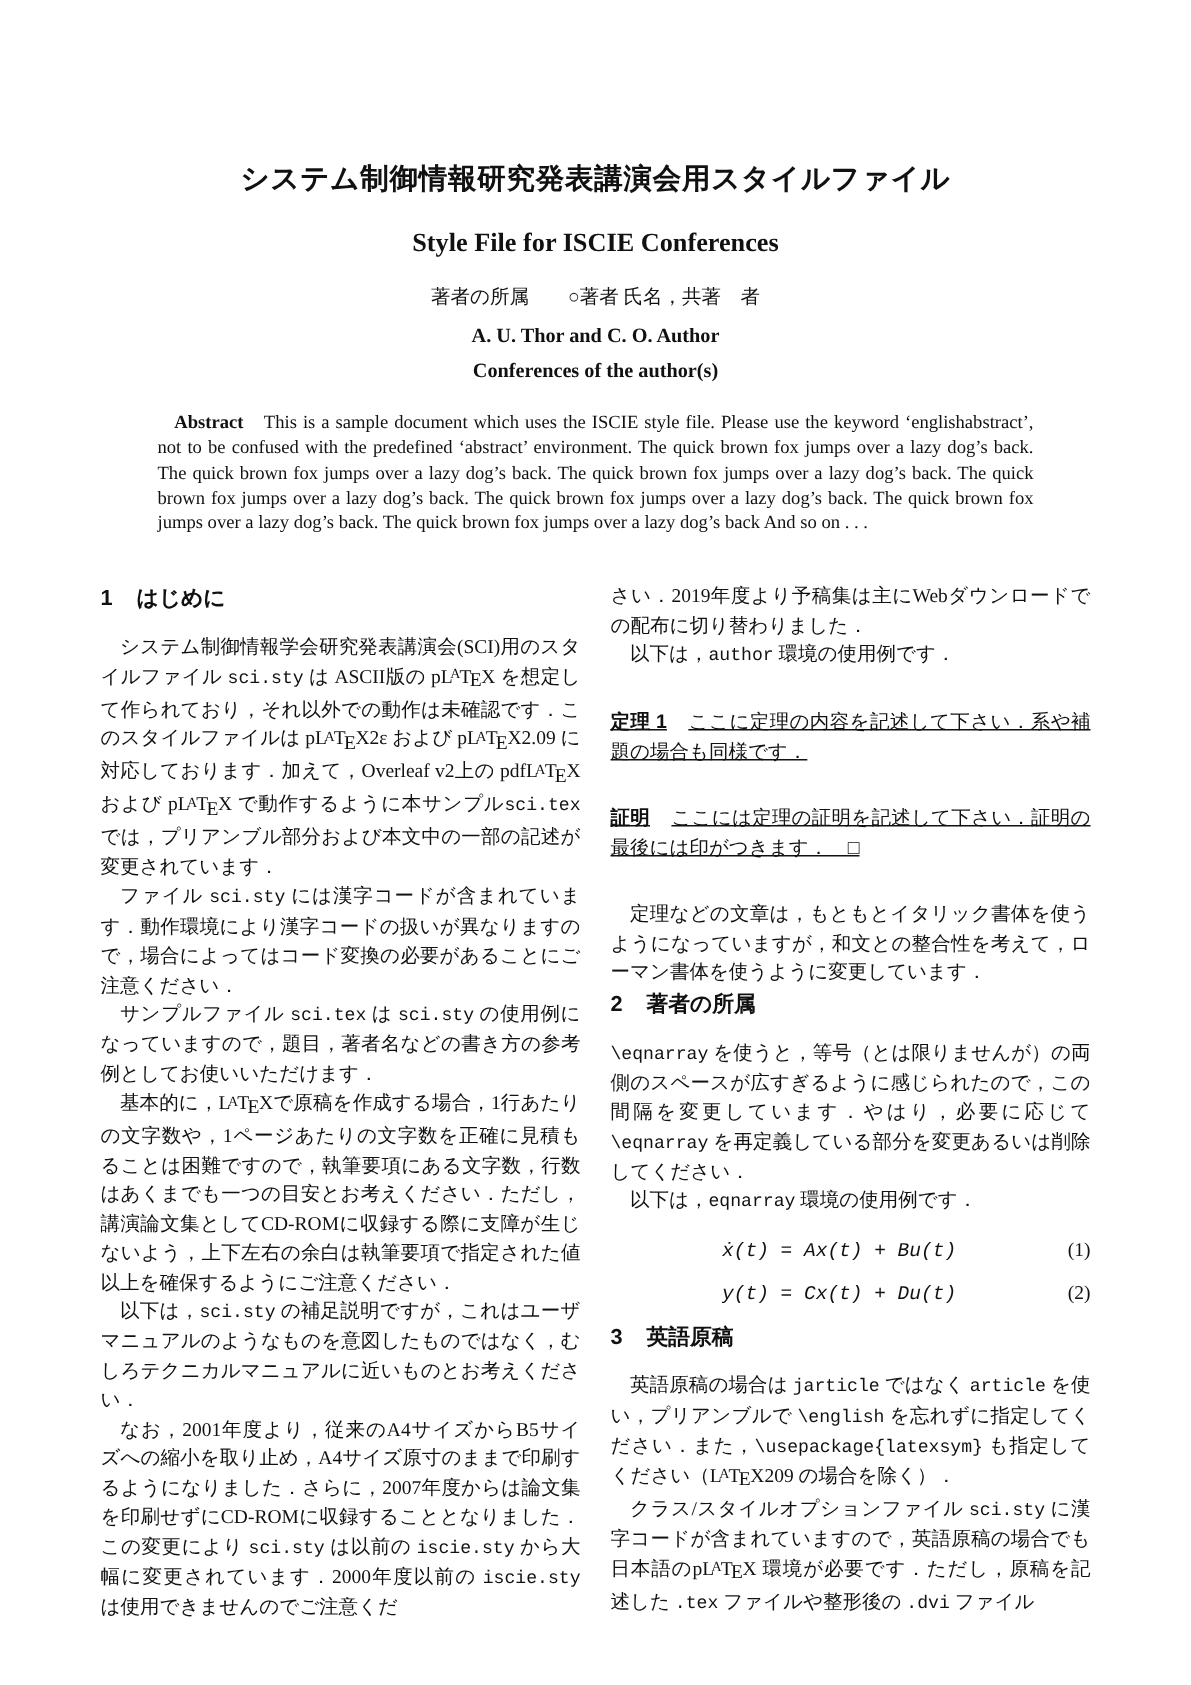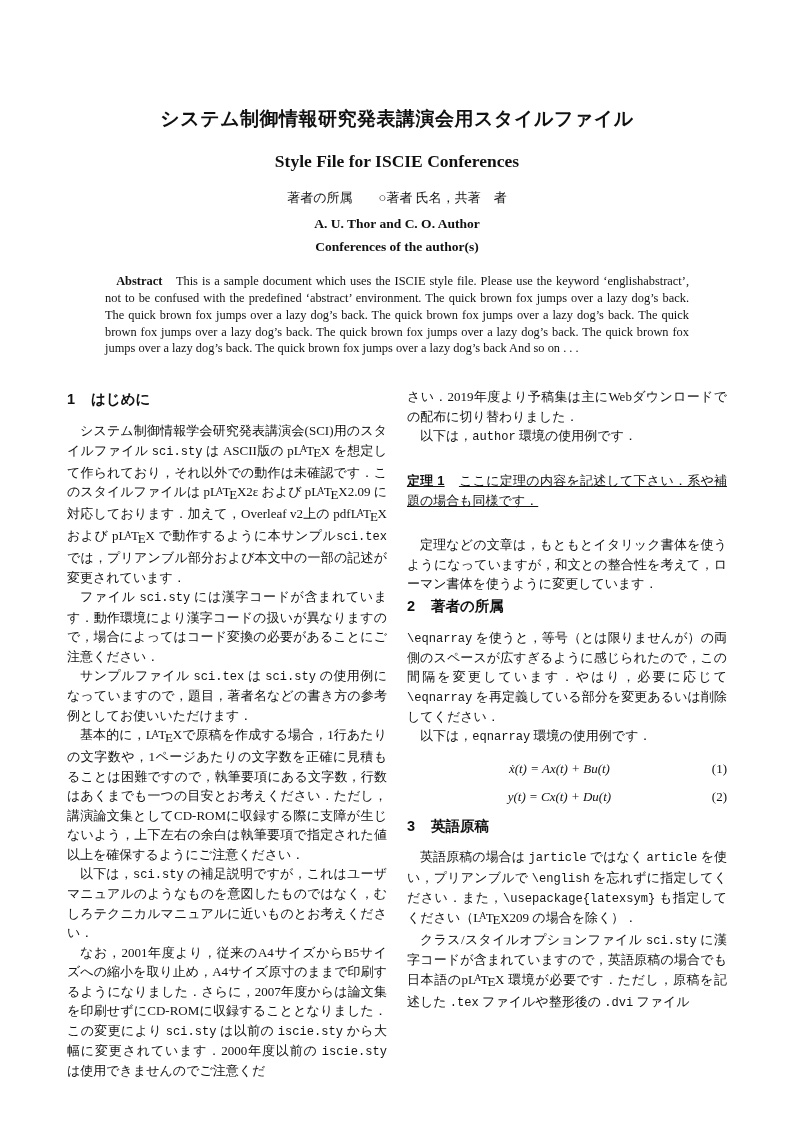--- a/index.html
+++ b/index.html
@@ -41,21 +41,21 @@
   }
   .col .sec-heading:first-child { margin-top: 2px; }
   .sec-num { margin-right: 1.1em; }
   .theorem { margin: 25px 0; text-indent: 0; text-decoration: underline; }
   .thm-label {
     font-family: "Liberation Sans", "DejaVu Sans", sans-serif;
     font-weight: bold; margin-right: 1.1em;
   }
   .equations { margin: 12px 0 8px; }
   .eqrow { display: flex; align-items: baseline; margin: 2px 0 9px; }
-  .eq-math { flex: 1; text-align: center; font-style: italic; }
+  .eq-math { flex: 1; text-align: center; font-style: italic; font-family: Liberation Mono, monospace; }
   .eq-num { font-style: normal; }
   code {
     font-family: "Liberation Mono", "DejaVu Sans Mono", monospace;
     font-size: 0.93em;
   }
   .lx-a { font-size: 0.72em; vertical-align: 0.28em; margin-left: -0.18em; margin-right: -0.06em; }
   .lx-e { vertical-align: -0.2em; margin-left: -0.09em; margin-right: -0.02em; }
 </style>
 </head>
 <body>
@@ -80,20 +80,21 @@
         <div class="para">ファイル <code>sci.sty</code> には漢字コードが含まれています．動作環境により漢字コードの扱いが異なりますので，場合によってはコード変換の必要があることにご注意ください．</div>
         <div class="para">サンプルファイル <code>sci.tex</code> は <code>sci.sty</code> の使用例になっていますので，題目，著者名などの書き方の参考例としてお使いいただけます．</div>
         <div class="para">基本的に，L<span class="lx-a">A</span>T<span class="lx-e">E</span>Xで原稿を作成する場合，1行あたりの文字数や，1ページあたりの文字数を正確に見積もることは困難ですので，執筆要項にある文字数，行数はあくまでも一つの目安とお考えください．ただし，講演論文集としてCD-ROMに収録する際に支障が生じないよう，上下左右の余白は執筆要項で指定された値以上を確保するようにご注意ください．</div>
         <div class="para">以下は，<code>sci.sty</code> の補足説明ですが，これはユーザマニュアルのようなものを意図したものではなく，むしろテクニカルマニュアルに近いものとお考えください．</div>
         <div class="para">なお，2001年度より，従来のA4サイズからB5サイズへの縮小を取り止め，A4サイズ原寸のままで印刷するようになりました．さらに，2007年度からは論文集を印刷せずにCD-ROMに収録することとなりました．この変更により <code>sci.sty</code> は以前の <code>iscie.sty</code> から大幅に変更されています．2000年度以前の <code>iscie.sty</code> は使用できませんのでご注意くだ</div>
       </div>
     <div class="col" id="col-right">
         <div class="para noindent">さい．2019年度より予稿集は主にWebダウンロードでの配布に切り替わりました．</div>
         <div class="para">以下は，<code>author</code> 環境の使用例です．</div>
         <div class="theorem"><span class="thm-label">定理 1</span><span>ここに定理の内容を記述して下さい．系や補題の場合も同様です．</span></div>
+        <div class="theorem"><span class="thm-label">証明</span><span>ここには定理の証明を記述して下さい．証明の最後には印がつきます．　□</span></div>
         <div class="para">定理などの文章は，もともとイタリック書体を使うようになっていますが，和文との整合性を考えて，ローマン書体を使うように変更しています．</div>
         <div class="sec-heading"><span class="sec-num">2</span><span>著者の所属</span></div>
         <div class="para noindent"><code>\eqnarray</code> を使うと，等号（とは限りませんが）の両側のスペースが広すぎるように感じられたので，この間隔を変更しています．やはり，必要に応じて <code>\eqnarray</code> を再定義している部分を変更あるいは削除してください．</div>
         <div class="para">以下は，<code>eqnarray</code> 環境の使用例です．</div>
         <div class="equations">
           <div class="eqrow">
             <span class="eq-math">ẋ(t) = Ax(t) + Bu(t)</span>
             <span class="eq-num">(1)</span>
           </div>
           <div class="eqrow">

